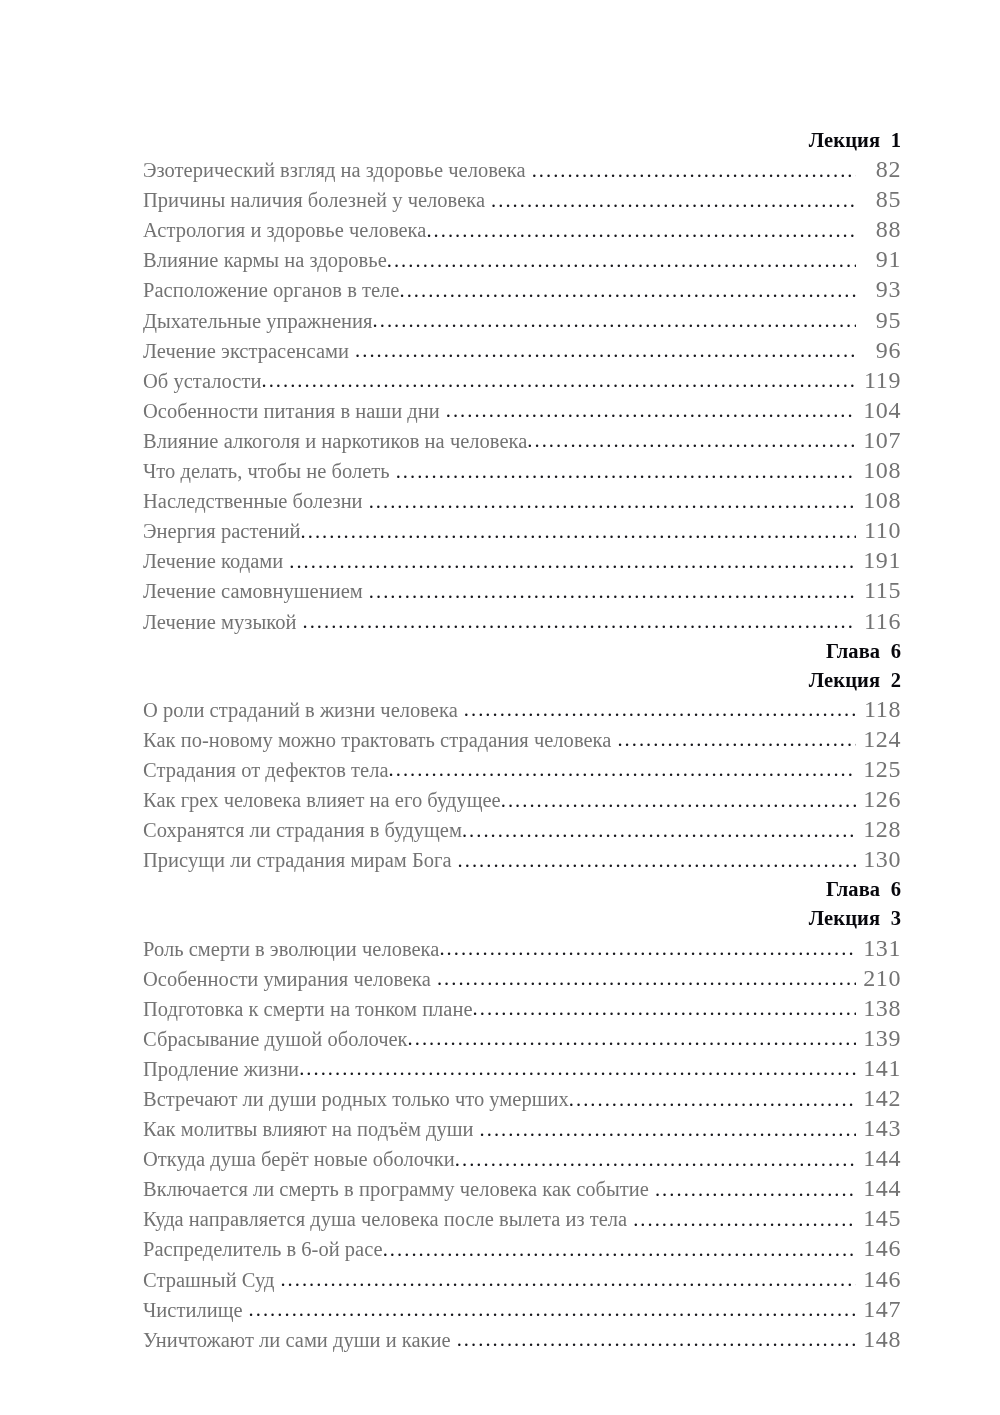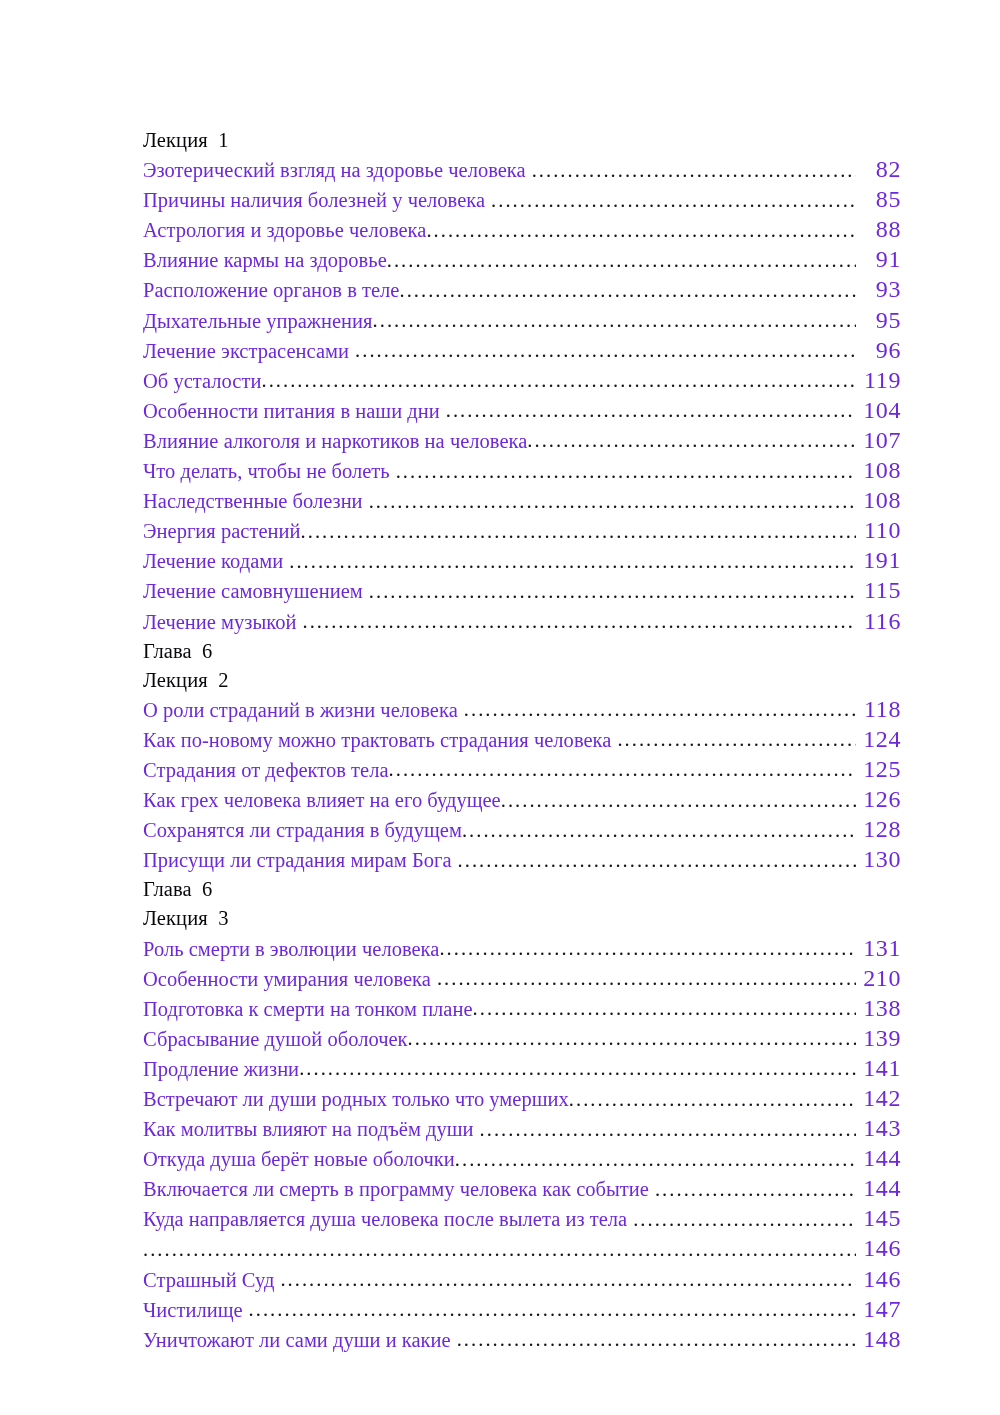--- a/index.html
+++ b/index.html
@@ -20,35 +20,36 @@
 
   #toc {
     position: absolute;
     left: 143px;
     top: 126px;
     width: 758px;
   }
 
   
   .heading {
-    font-weight: normal;
+    font-weight: bold;
     font-size: 20.5px;
     line-height: 29.1px;
     letter-spacing: 0.1px;
     white-space: pre;
     color: #07070c;
+    text-align: right;
   }
 
   
   .entry {
     display: flex;
     align-items: baseline;
     font-size: 20.5px;
     line-height: 29.1px;
-    color: #6d28d9;
+    color: #737373;
   }
   .entry .title {
     flex: 0 0 auto;
     white-space: pre;
     letter-spacing: 0.02px;
   }
   
   .entry .leader {
     flex: 1 1 auto;
     overflow: hidden;
@@ -238,20 +239,21 @@
       <span class="title">Включается ли смерть в программу человека как событие</span>
       <span class="leader"></span>
       <span class="page">144</span>
     </div>
     <div class="entry gap">
       <span class="title">Куда направляется душа человека после вылета из тела</span>
       <span class="leader"></span>
       <span class="page">145</span>
     </div>
     <div class="entry tight">
+      <span class="title">Распределитель в 6-ой расе</span>
       <span class="leader"></span>
       <span class="page">146</span>
     </div>
     <div class="entry gap">
       <span class="title">Страшный Суд</span>
       <span class="leader"></span>
       <span class="page">146</span>
     </div>
     <div class="entry gap">
       <span class="title">Чистилище</span>

